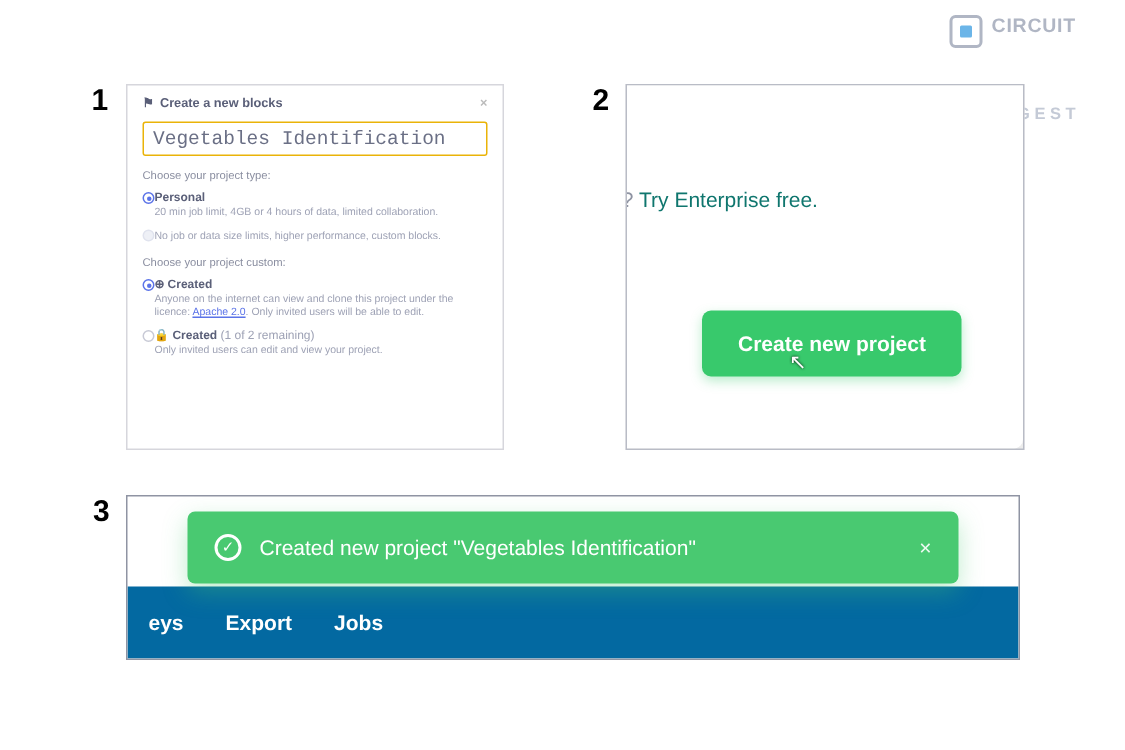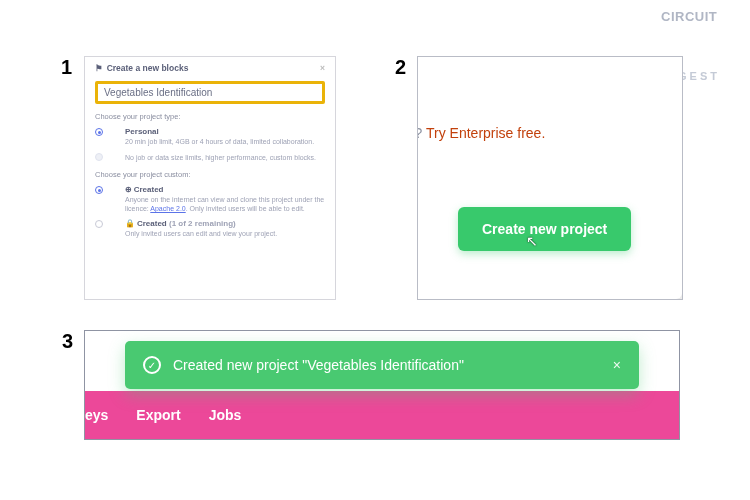--- a/index.html
+++ b/index.html
@@ -9,21 +9,21 @@
     background: #ffffff;
     font-family: -apple-system, BlinkMacSystemFont, "Segoe UI", Arial, sans-serif;
     position: relative;
     overflow: hidden;
   }
   .brand {
     position: absolute;
     top: 10px;
     right: 30px;
     display: flex;
-    align-items: flex-end;
+    align-items: flex-start;
     gap: 6px;
     color: #b0b6c4;
     font-weight: 600;
     letter-spacing: 0.5px;
   }
   .brand-icon {
     width: 22px; height: 22px;
     border: 2px solid #b0b6c4;
     border-radius: 4px;
     position: relative;
@@ -60,28 +60,29 @@
     display:flex;align-items:center;gap:4px;
     color:#5a5f78;
     font-weight:600;
     font-size:8.5px;
     padding-bottom:4px;
   }
   .panel1 .header .close{margin-left:auto;color:#bbb;}
   .panel1 .label{ margin-top:8px; font-size:7.5px; color:#8a8ea0;}
   .panel1 .input{
     margin-top:4px;
-    border:3px solid #eab308;
+    border:1px solid #eab308;
     padding:3px 6px;
-    font-size:10px;
+    font-size:13px;
     color:#6a6f85;
     border-radius:2px;
+    font-family:Liberation Mono, monospace;
   }
   .opt{
-    display:flex;gap:22px;align-items:flex-start;margin-top:6px;
+    display:flex;gap:0;align-items:flex-start;margin-top:6px;
   }
   .radio{
     width:8px;height:8px;border-radius:50%;
     border:1px solid #c8cad6;margin-top:1px;flex:none;
     position:relative;
   }
   .radio.on{border-color:#5b73e8;}
   .radio.on::after{content:"";position:absolute;inset:1.5px;border-radius:50%;background:#5b73e8;}
   .radio.dis{background:#eef0f6;border-color:#e0e3ee;}
   .opt-body .t{font-size:8px;color:#5a5f78;font-weight:600;}
@@ -102,24 +103,24 @@
     position:absolute;
     top:-8px; right:0; bottom:0; left:-40px;
     background:#ffffff;
     border-radius:6px;
     box-shadow:0 10px 18px rgba(0,0,0,0.08);
   }
   .p2-midtext{
     position:absolute; top:76px; left:0px;
     font-size:14px; color:#8e93a2;
   }
-  .p2-midtext .link{color:#c2410c;}
+  .p2-midtext .link{color:#0f766e;}
   .create-btn{
     position:absolute;
-    top:158px; left:80px;
+    top:158px; left:90px;
     background:#38c96c;
     color:#fff;
     font-size:14px;
     font-weight:600;
     padding:14px 24px;
     border-radius:6px;
     border:none;
     box-shadow:0 3px 8px rgba(56,201,108,0.35);
     cursor:pointer;
   }
@@ -137,26 +138,26 @@
     top:330px; left:84px;
     width:596px;
     height:110px;
     border:1px solid #8f94a3;
     background:#ffffff;
     overflow:hidden;
   }
   .purple-bar{
     position:absolute;
     left:0; right:0; top:60px; bottom:0;
-    background:#ec4899;
+    background:#0369a1;
     color:#fff;
     display:flex;
     align-items:center;
     gap:28px;
-    padding-left:0;
+    padding-left:14px;
     font-size:14px;
     font-weight:600;
   }
   .toast{
     position:absolute;
     top:10px; left:40px; right:40px;
     height:48px;
     background:#49c971;
     border-radius:5px;
     color:#fff;
@@ -222,21 +223,21 @@
     <div class="opt-body">
       <div class="t"><span class="globe">⊕</span><span>Created</span></div>
       <div class="d">
         <span>Anyone on the internet can view and clone this project under the licence: </span><a href="#">Apache 2.0</a><span>. Only invited users will be able to edit.</span>
       </div>
     </div>
   </div>
   <div class="opt">
     <div class="radio"></div>
     <div class="opt-body">
-      <div class="t"><span class="lock">🔒</span><span>Created</span> <span style="font-weight:700;color:#9ea2b5">(1 of 2 remaining)</span></div>
+      <div class="t"><span class="lock">🔒</span><span>Created</span> <span style="font-weight:400;color:#9ea2b5">(1 of 2 remaining)</span></div>
       <div class="d">Only invited users can edit and view your project.</div>
     </div>
   </div>
 </div>
 
 <div class="panel2">
   <div class="panel2-inner">
 
     <div class="p2-midtext">
       <span>ojects? </span><span class="link">Try Enterprise free.</span>

